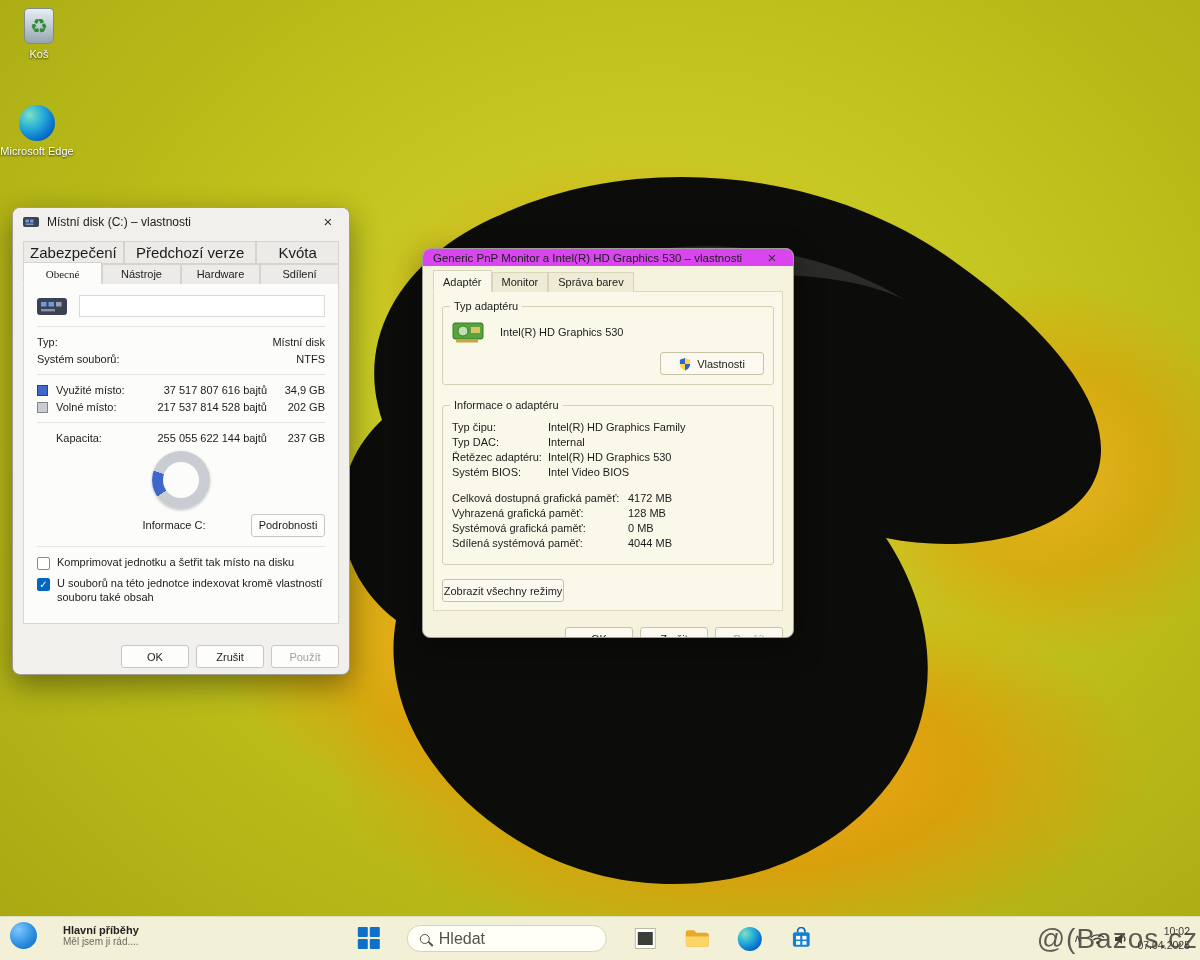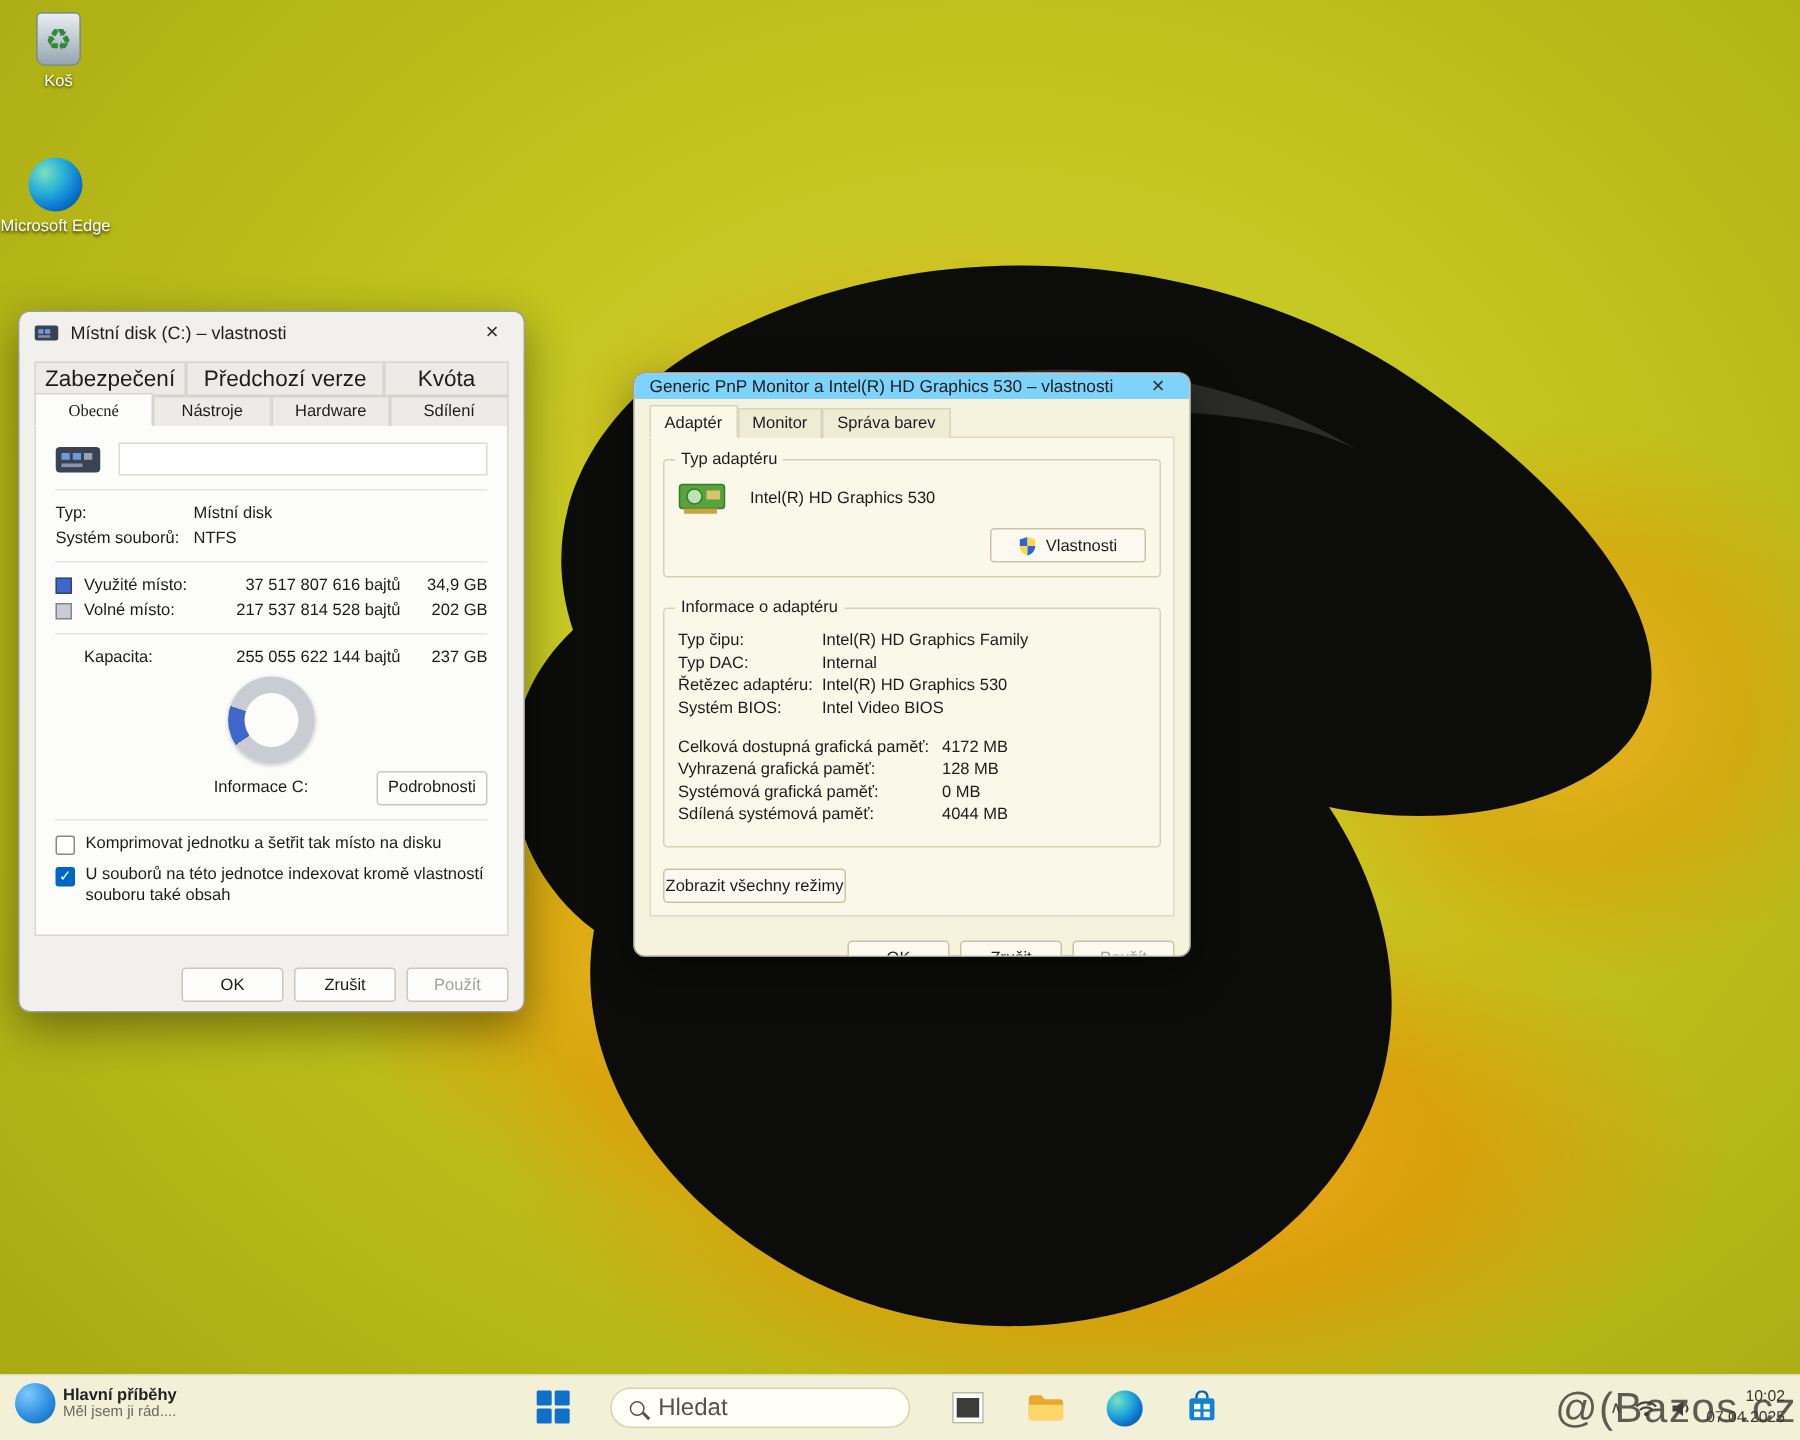--- a/index.html
+++ b/index.html
@@ -46,21 +46,21 @@
   .btn.disabled { color:#a3a19b; }
   .btn.accent { border-color:#0067c0; }
 
   .sep { border:none; border-top:1px solid #e6e4df; margin:9px 0; }
 
   
   #disk-dialog { left:12px; top:207px; width:338px; height:468px; background:#f1f0ec; }
   #disk-dialog .titlebar { background:#f1f0ec; }
   .drive-row { display:flex; align-items:center; gap:12px; }
   .label-input { flex:1; height:22px; border:1px solid #dcdad4; background:#fff; font-size:11px; padding:0 5px; font-family:inherit; }
-  .kv-row { display:flex; margin:5px 0; }
+  .kv-row { display:flex; margin:5px 0;justify-content:space-between; }
   .kv-row .k { width:92px; color:#1c1c1c; }
   .usage-row { display:flex; align-items:center; margin:5px 0; }
   .swatch { width:11px; height:11px; border:1px solid rgba(0,0,0,.35); margin-right:8px; }
   .usage-row .k { width:88px; }
   .usage-row .bytes { flex:1; text-align:right; }
   .usage-row .size { width:58px; text-align:right; }
   .cap-row { display:flex; align-items:center; margin:6px 0; }
   .cap-row .k { width:108px; padding-left:19px; }
   .cap-row .bytes { flex:1; text-align:right; }
   .cap-row .size { width:58px; text-align:right; }
@@ -69,41 +69,41 @@
   .donut::after { content:""; position:absolute; inset:11px; border-radius:50%; background:#fcfcfa; }
   .drive-caption-row { display:flex; align-items:center; margin-top:2px; height:24px; }
   .drive-caption { flex:1; text-align:center; padding-left:60px; }
   .cb-row { display:flex; align-items:flex-start; gap:7px; margin:7px 0; line-height:1.25; }
   .cb { width:13px; height:13px; border:1px solid #8a8a86; border-radius:2px; background:#fff; flex:0 0 13px; margin-top:1px;
         font-size:10px; line-height:12px; text-align:center; color:#fff; }
   .cb.checked { background:#0067c0; border-color:#0067c0; }
 
   
   #adapter-dialog { left:422px; top:248px; width:372px; height:390px; background:#f5f2dd; }
-  #adapter-dialog .titlebar { background:#7dd3fc; height:28px; font-size:11.5px; }
+  #adapter-dialog .titlebar { background:#d946ef; height:28px; font-size:11.5px; }
   #adapter-dialog .tab-page { background:#faf8e9; border-color:#ddd8bf; padding:14px 8px 8px; }
   #adapter-dialog .tab { background:#efecd6; border-color:#d9d4ba; }
   #adapter-dialog .tab.active { background:#faf8e9; border-bottom-color:#faf8e9; }
   #adapter-dialog .btn { background:#fcfaf0; border-color:#c9c4a8; }
   .group { border:1px solid #d6d1b6; border-radius:3px; position:relative; padding:12px 9px 9px; }
   .group-label { position:absolute; top:-7px; left:7px; background:#faf8e9; padding:0 4px; }
   .adapter-name-row { display:flex; align-items:center; gap:14px; margin-bottom:7px; }
   .group-btn-row { display:flex; justify-content:flex-end; }
   .shield-btn { display:inline-flex; align-items:center; justify-content:center; gap:6px; min-width:104px; }
   .info-row { display:flex; margin:3px 0; }
   .info-row .k.w1 { width:96px; }
   .info-row .k.w2 { width:176px; }
   .info-gap { height:8px; }
   .modes-row { margin-top:14px; }
   .modes-row .btn { min-width:122px; }
 
   
   .taskbar { position:absolute; left:0; bottom:0; width:1200px; height:44px;
     background:#f3f0d8; border-top:1px solid #e0dcbe; z-index:20; }
-  .tb-widget { position:absolute; left:10px; top:5px; display:flex; align-items:center; gap:5px; cursor:pointer; }
+  .tb-widget { position:absolute; left:10px; top:5px; display:flex; align-items:center; gap:26px; cursor:pointer; }
   .widget-ball { width:27px; height:27px; border-radius:50%;
     background:radial-gradient(circle at 32% 28%, #7fc9ff 0%, #2f8fe0 55%, #1160b0 100%); }
   .widget-title { font-size:11px; font-weight:bold; color:#222; }
   .widget-sub { font-size:10px; color:#6a6a60; }
   .tb-center { position:absolute; left:50%; top:0; height:100%; transform:translateX(-53%);
     display:flex; align-items:center; gap:25px; }
   .start-grid { width:24px; height:24px; display:grid; grid-template-columns:10px 10px; grid-template-rows:10px 10px; gap:2px; cursor:pointer; }
   .start-grid span { background:#0e70c9; border-radius:1px; }
   .search-pill { width:200px; height:27px; background:#fffef7; border:1px solid #d8d3b4; border-radius:14px;
     display:flex; align-items:center; gap:9px; padding:0 12px; color:#55524a; cursor:text; }

